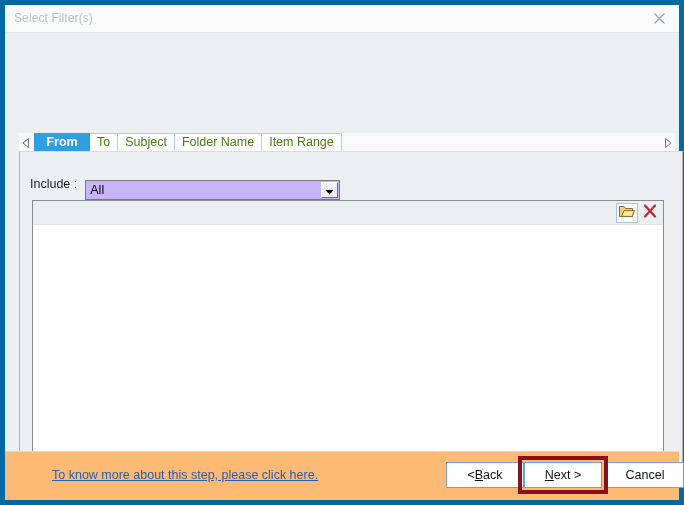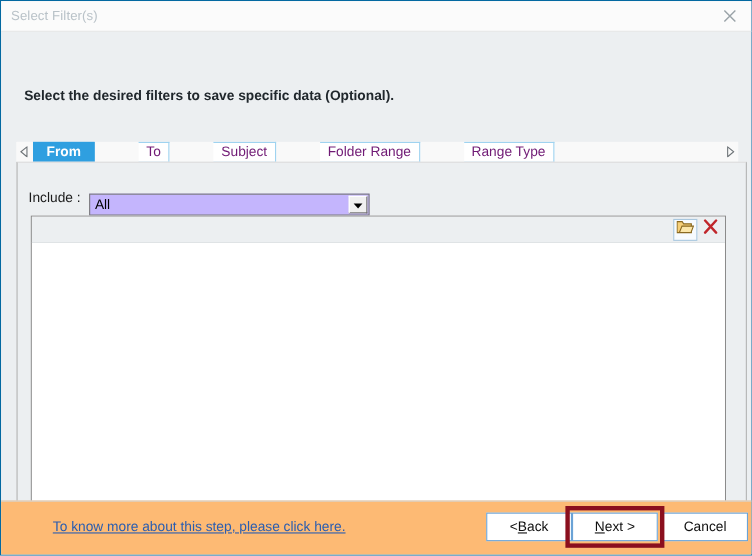--- a/index.html
+++ b/index.html
@@ -14,21 +14,21 @@
     -webkit-font-smoothing: antialiased;
     overflow: hidden;
   }
 
   
   #window {
     position: absolute;
     left: 0; top: 0;
     width: 684px; height: 505px;
     box-sizing: border-box;
-    border: 1px solid #0369a1;
+    border: 5px solid #0369a1;
     background: #eceff1;
     display: flex;
     flex-direction: column;
   }
 
   
   #titlebar {
     position: relative;
     height: 27px;
     flex: 0 0 27px;
@@ -90,29 +90,28 @@
   }
   #tab-scroll-left { left: 0; }
   #tab-scroll-right { right: 0; }
 
   #tabs {
     position: absolute;
     left: 15px; top: 0;
     height: 19px;
     display: flex;
     align-items: stretch;
-    gap: 40px;
   }
   .tab {
     box-sizing: border-box;
     height: 19px;
     line-height: 17px;
     padding: 0 7px;
     font-size: 12.5px;
-    color: #701a75;
+    color: #4d7c0f;
     background: #ffffff;
     border: 1px solid #9fd3f0;
     border-left: none;
     white-space: nowrap;
     cursor: pointer;
     text-align: left;
   }
   .tab:first-child { border-left: 1px solid #9fd3f0; }
   .tab.active {
     background: #2f9fe0;
@@ -272,38 +271,37 @@
       <span>
         <svg width="13" height="13" viewBox="0 0 13 13">
           <path d="M1.5 1.5 L11.5 11.5 M11.5 1.5 L1.5 11.5" stroke="#9aa3a8" stroke-width="1.3" fill="none"></path>
         </svg>
       </span>
     </div>
   </div>
 
   <div id="panel">
 
-    <div id="instruction">Select the desired filters to save specific data (Optional).</div>
 
     <div id="tabstrip">
 
       <div class="scroll-arrow" id="tab-scroll-left">
         <span>
           <svg width="8" height="10" viewBox="0 0 8 10">
             <path d="M6.5 0.5 L1 5 L6.5 9.5 Z" fill="none" stroke="#6e7478" stroke-width="1"></path>
           </svg>
         </span>
       </div>
 
       <div id="tabs">
         <div class="tab active">From</div>
         <div class="tab">To</div>
         <div class="tab">Subject</div>
-        <div class="tab">Folder Range</div>
-        <div class="tab">Range Type</div>
+        <div class="tab">Folder Name</div>
+        <div class="tab">Item Range</div>
       </div>
 
       <div class="scroll-arrow" id="tab-scroll-right">
         <span>
           <svg width="8" height="10" viewBox="0 0 8 10">
             <path d="M1.5 0.5 L7 5 L1.5 9.5 Z" fill="none" stroke="#6e7478" stroke-width="1"></path>
           </svg>
         </span>
       </div>
     </div>

